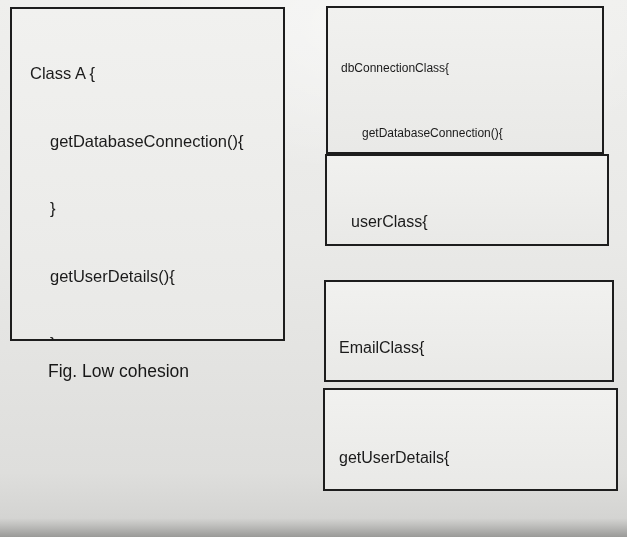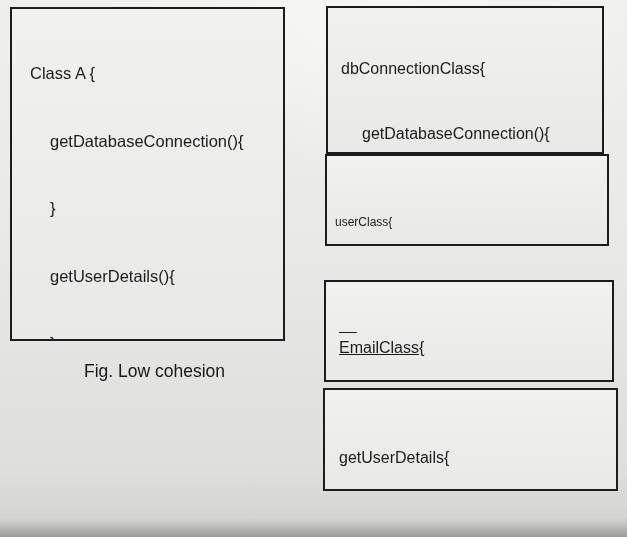--- a/index.html
+++ b/index.html
@@ -27,46 +27,45 @@
   .ind1 { padding-left: 20px; }
 
   .box-class-a {
     left: 10px; top: 7px; width: 275px; height: 334px;
     padding: 8px 0 0 18px;
     font-size: 16.5px; line-height: 22.5px;
   }
   .box-db {
     left: 326px; top: 6px; width: 278px; height: 148px;
     padding: 7px 0 0 13px;
-    font-size: 16px; line-height: 21.5px;
+    font-size: 12px; line-height: 21.5px;
   }
   .box-db .ind1 { padding-left: 21px; }
   .box-user {
     left: 325px; top: 154px; width: 284px; height: 92px;
-    padding: 11px 0 0 8px;
-    font-size: 12px; line-height: 22px;
+    padding: 11px 0 0 24px;
+    font-size: 16px; line-height: 22px;
   }
   .box-email {
     left: 324px; top: 280px; width: 290px; height: 102px;
     padding: 11px 0 0 13px;
-    font-size: 16px; line-height: 22px; text-decoration: underline;
+    font-size: 16px; line-height: 22px;
   }
   .box-validation {
     left: 323px; top: 388px; width: 295px; height: 103px;
     padding: 13px 0 0 14px;
     font-size: 16px; line-height: 22px;
   }
 
   .caption {
     position: absolute;
     font-size: 17.5px;
     line-height: 24px;
     color: #171717;
     white-space: pre;
-    margin-left: 36px;
   }
   .caption-low  { left: 48px;  top: 359px; }
   .caption-high { left: 371px; top: 502px; }
   .text-cursor {
     display: inline-block;
     width: 9px;
     height: 28px;
     background: #ffffff;
     vertical-align: -8px;
     margin-left: 1px;

